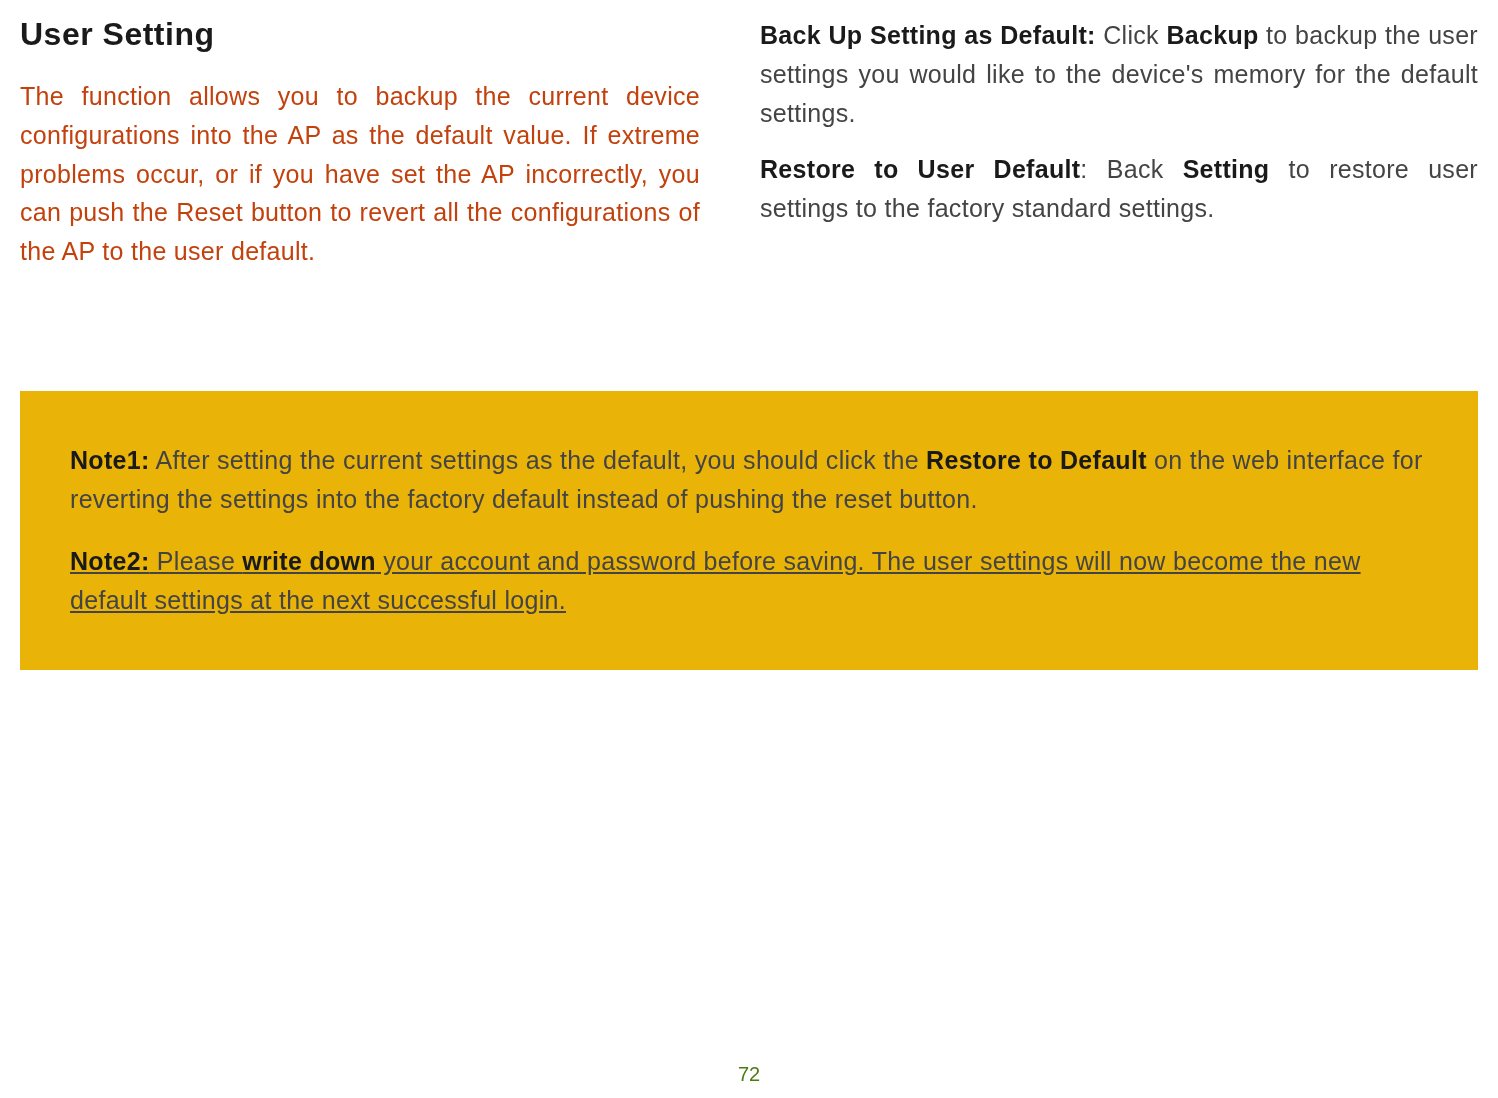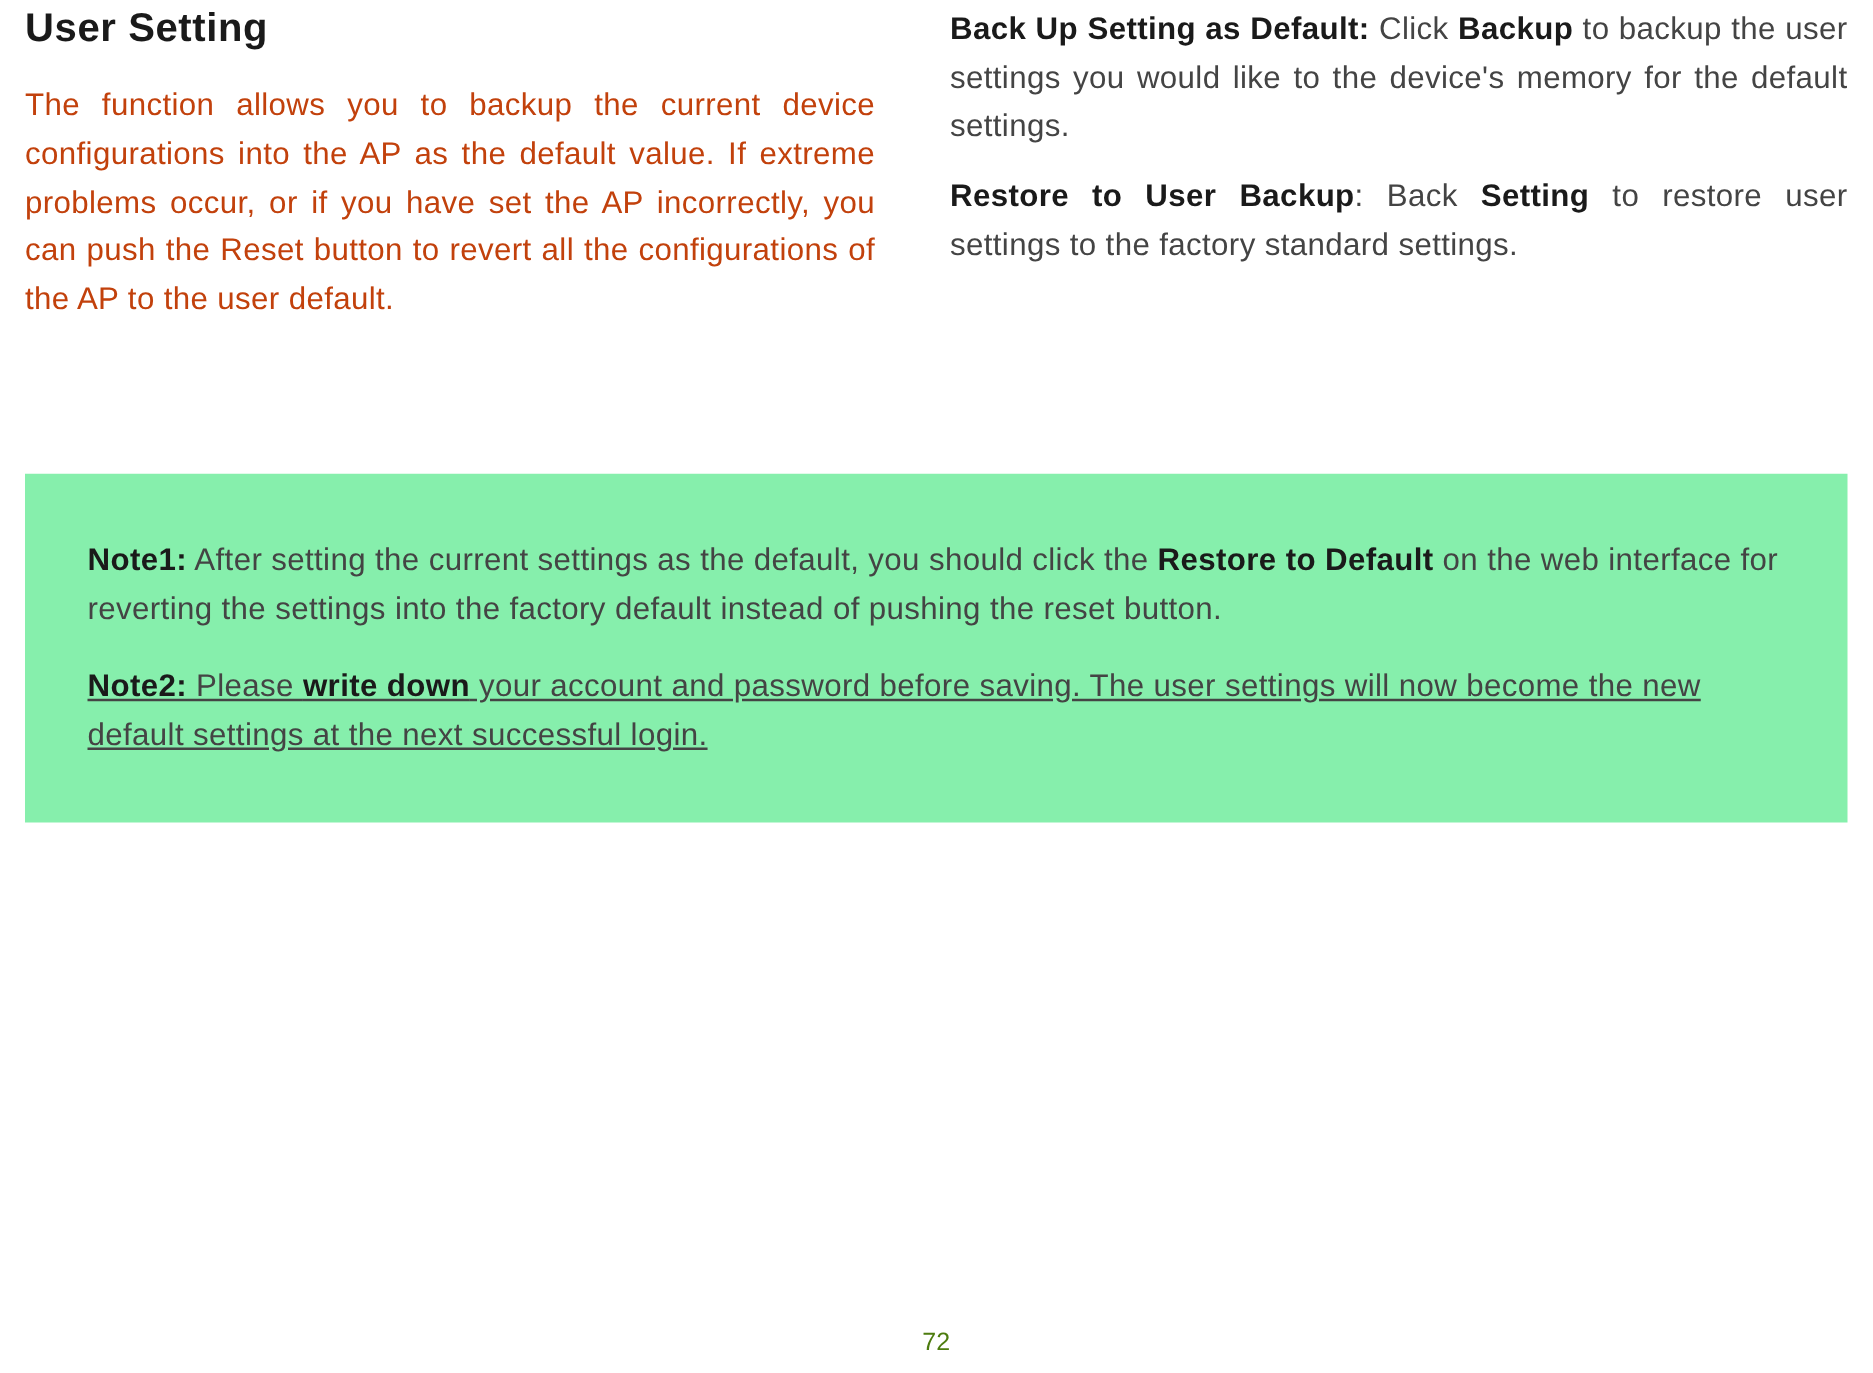--- a/index.html
+++ b/index.html
@@ -9,21 +9,21 @@
     }
     body {
       font-family: Arial, Helvetica, sans-serif;
       width: 1498px;
       height: 1098px;
       background: white;
       color: #333;
       position: relative;
     }
     .page-content {
-      padding: 4px 20px;
+      padding: 16px 20px;
     }
     .columns {
       display: flex;
       gap: 60px;
     }
     .left-col {
       flex: 1;
       max-width: 680px;
     }
     .right-col {
@@ -50,21 +50,21 @@
       color: #444;
       margin-bottom: 18px;
       text-align: justify;
       letter-spacing: 0.3px;
     }
     .bold {
       font-weight: bold;
       color: #1a1a1a;
     }
     .notes-box {
-      background: #86efac;
+      background: #eab308;
       margin-top: 120px;
       padding: 50px 50px;
     }
     .note-para {
       font-size: 25px;
       line-height: 1.55;
       color: #444;
       margin-bottom: 24px;
       letter-spacing: 0.3px;
     }
@@ -88,21 +88,21 @@
   <div class="columns">
     <div class="left-col">
       <h2>User Setting</h2>
       <p class="body-text">The function allows you to backup the current device configurations into the AP as the default value. If extreme problems occur, or if you have set the AP incorrectly, you can push the Reset button to revert all the configurations of the AP to the user default.</p>
     </div>
     <div class="right-col">
       <p class="right-para">
         <span class="bold">Back Up Setting as Default:</span><span>  Click </span><span class="bold">Backup</span><span> to backup the user settings you would like to the device's memory for the default settings.</span>
       </p>
       <p class="right-para">
-        <span class="bold">Restore to User Backup</span><span>: Back </span><span class="bold">Setting</span><span> to restore user settings to the factory standard settings.</span>
+        <span class="bold">Restore to User Default</span><span>: Back </span><span class="bold">Setting</span><span> to restore user settings to the factory standard settings.</span>
       </p>
     </div>
   </div>
 
   <div class="notes-box">
     <p class="note-para">
       <span class="bold">Note1:</span><span> After setting the current settings as the default, you should click the </span><span class="bold">Restore to Default</span><span> on the web interface for reverting the settings into the factory default instead of pushing the reset button.</span>
     </p>
     <p class="note-para">
       <span class="bold">Note2:</span><span> Please </span><span class="bold">write down</span><span> your account and password before saving. The user settings will now become the new default settings at the next successful login.</span>

